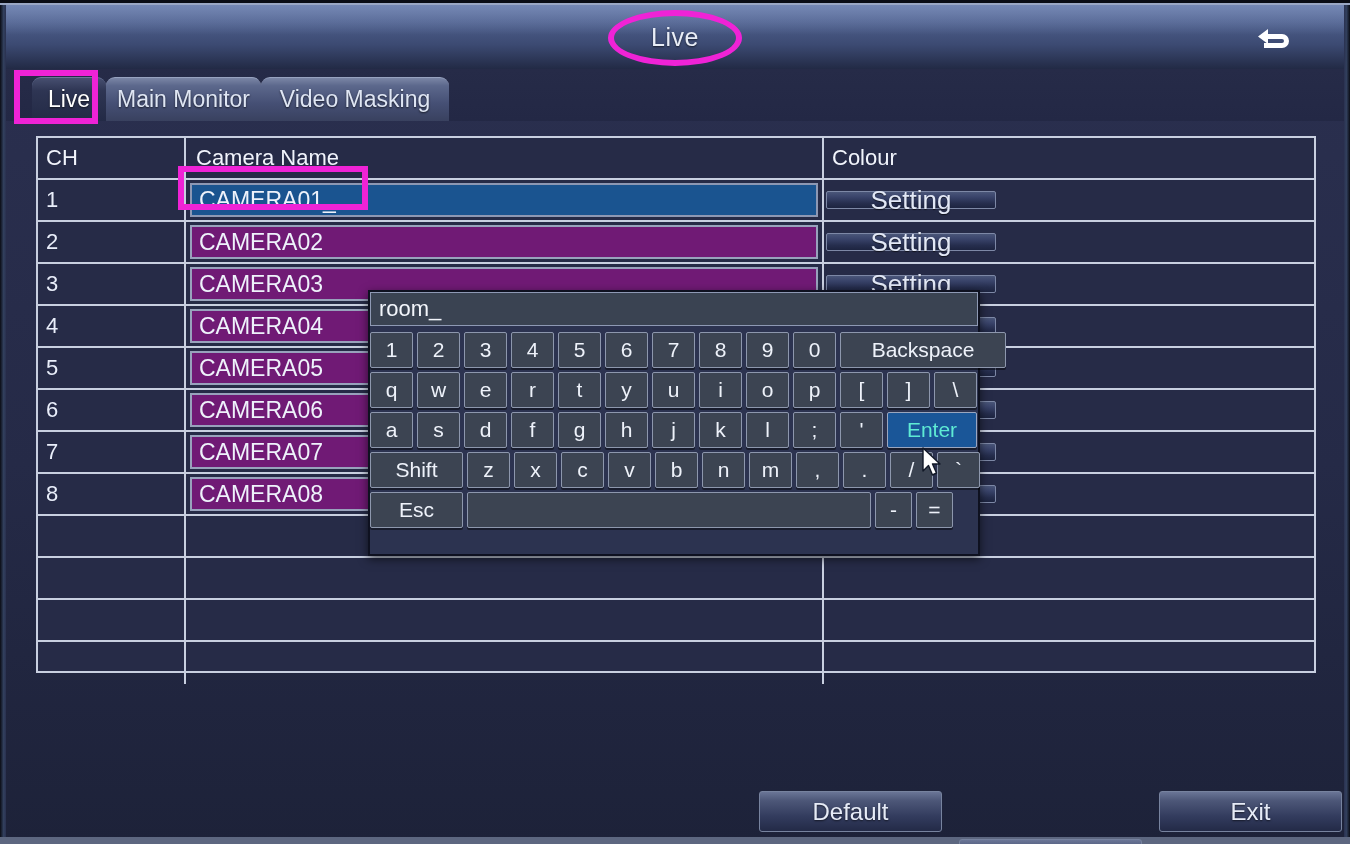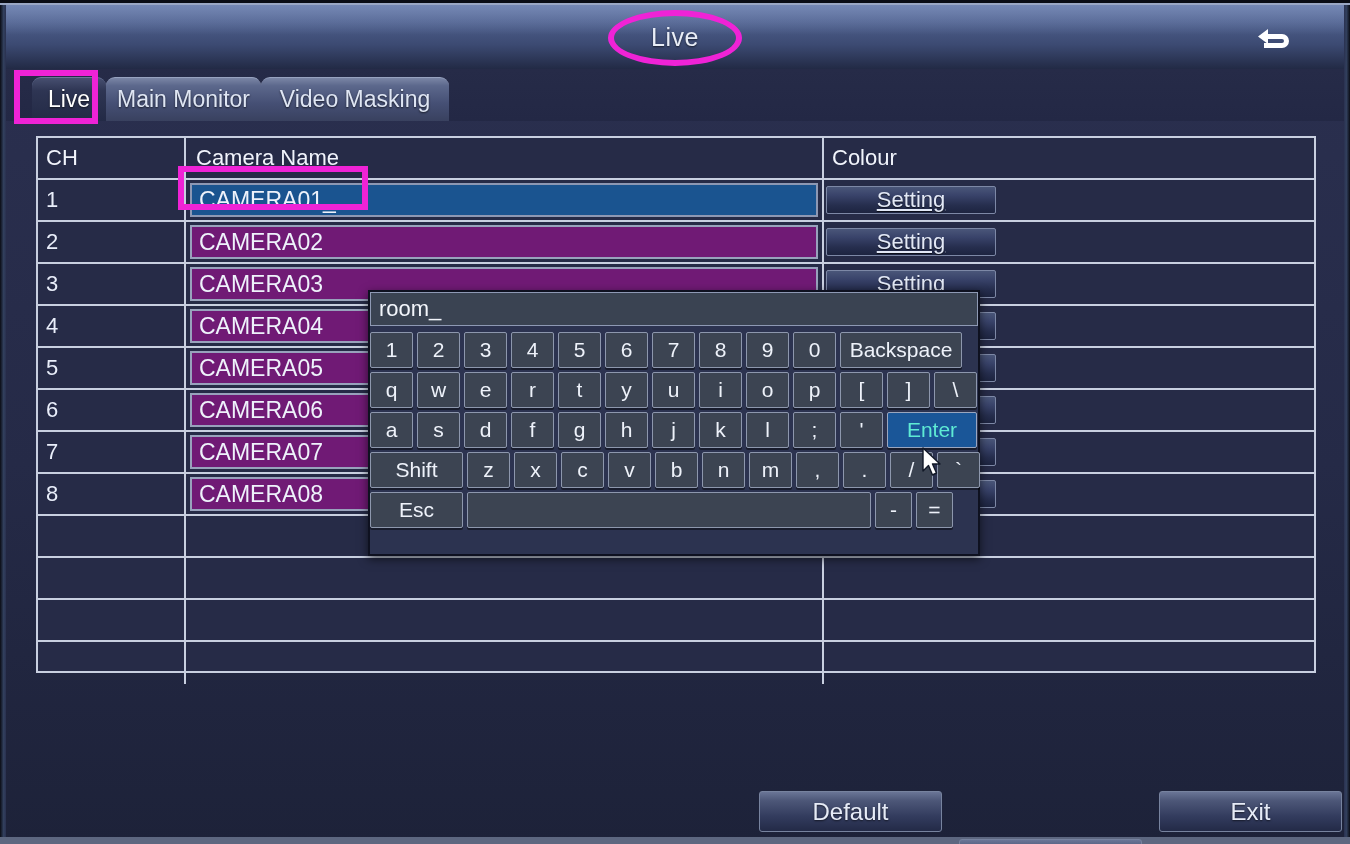--- a/index.html
+++ b/index.html
@@ -148,29 +148,28 @@
     padding-left: 7px;
     color: #eef2fb; font-size: 23px;
     cursor: text;
   }
   .nm-input.selected {
     background: #1a5490;
     border-color: #8d98b4;
   }
   
   .setting-btn {
-    width: 170px; height: 28px;
+    width: 170px; height: 18px;
     border: 1px solid #7d88a6;
     border-radius: 2px;
     background: linear-gradient(180deg, #4a5679 0%, #39436a 32%, #262e4e 70%, #1d2440 100%);
     display: flex; align-items: center; justify-content: center;
-    color: #e2e8f6; font-size: 22px;
+    color: #e2e8f6; font-size: 26px;
     cursor: pointer;
     text-shadow: 0 1px 1px rgba(0,0,0,.6);
-    text-decoration: underline;
   }
   .hdr .cell-ch, .hdr .cell-name { color: #f1f4fc; }
   .hdr-label {
     color: #f1f4fc; font-size: 22px; padding-left: 6px;
   }
 
   
   .kbd {
     position: absolute; left: 368px; top: 290px;
     width: 612px; height: 266px;
@@ -195,21 +194,21 @@
     height: 36px;
     background: #3c4452;
     border: 1px solid #8d97ad;
     border-radius: 2px;
     display: flex; align-items: center; justify-content: center;
     color: #eef2fa; font-size: 21px;
     cursor: pointer;
     box-shadow: 0 2px 0 rgba(0,0,0,.45);
   }
   .key.k1 { width: 43px; }
-  .key.wide-back { width: 122px; }
+  .key.wide-back { width: 166px; }
   .key.wide-enter { width: 90px; background: #1a5698; color: #5eead4; border-color: #9aa6bf; }
   .key.wide-shift { width: 93px; }
   .key.wide-esc { width: 93px; }
   .key.space { width: 404px; }
   .key.k-narrow { width: 37px; }
 
   
   .mouse-cursor {
     position: absolute; left: 922px; top: 447px;
     width: 22px; height: 32px;

